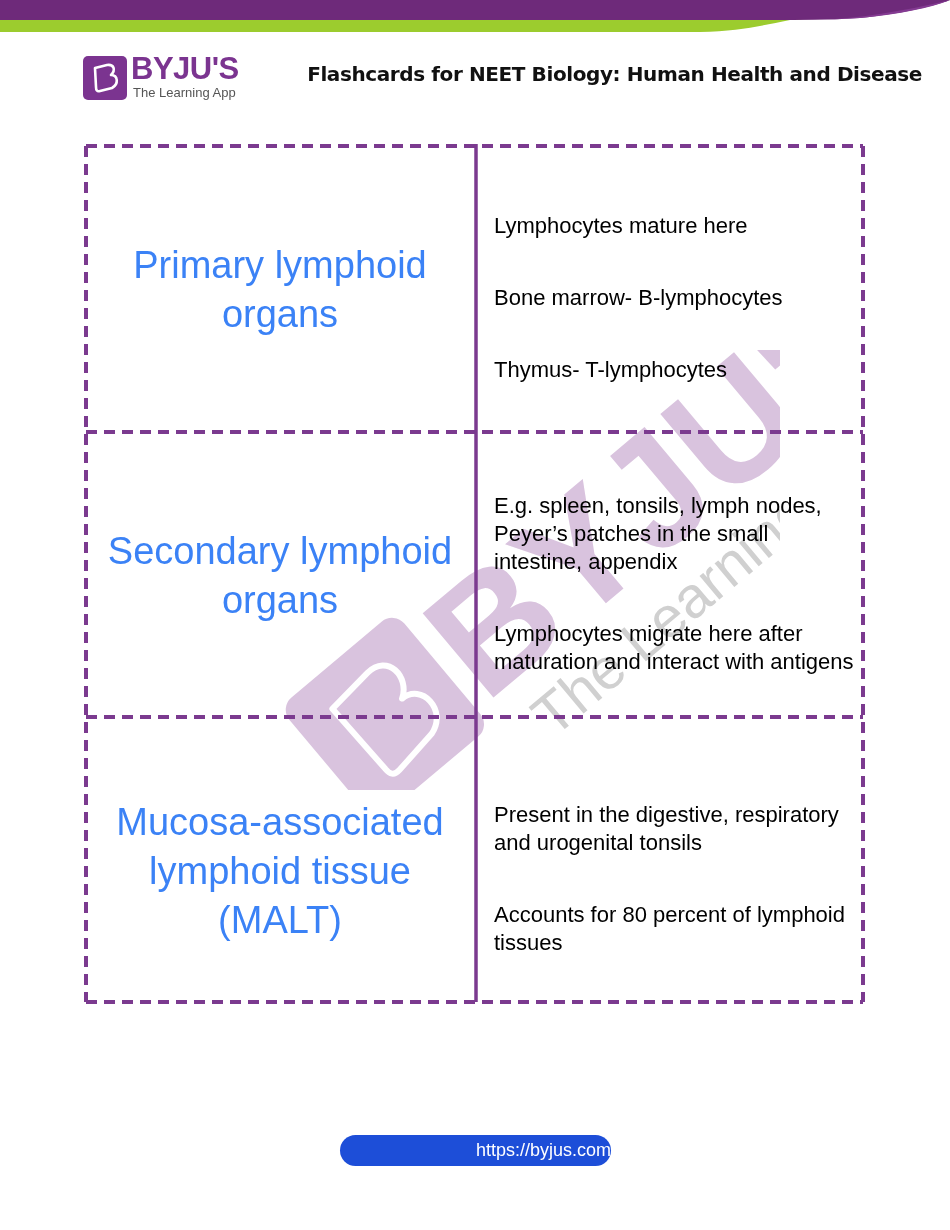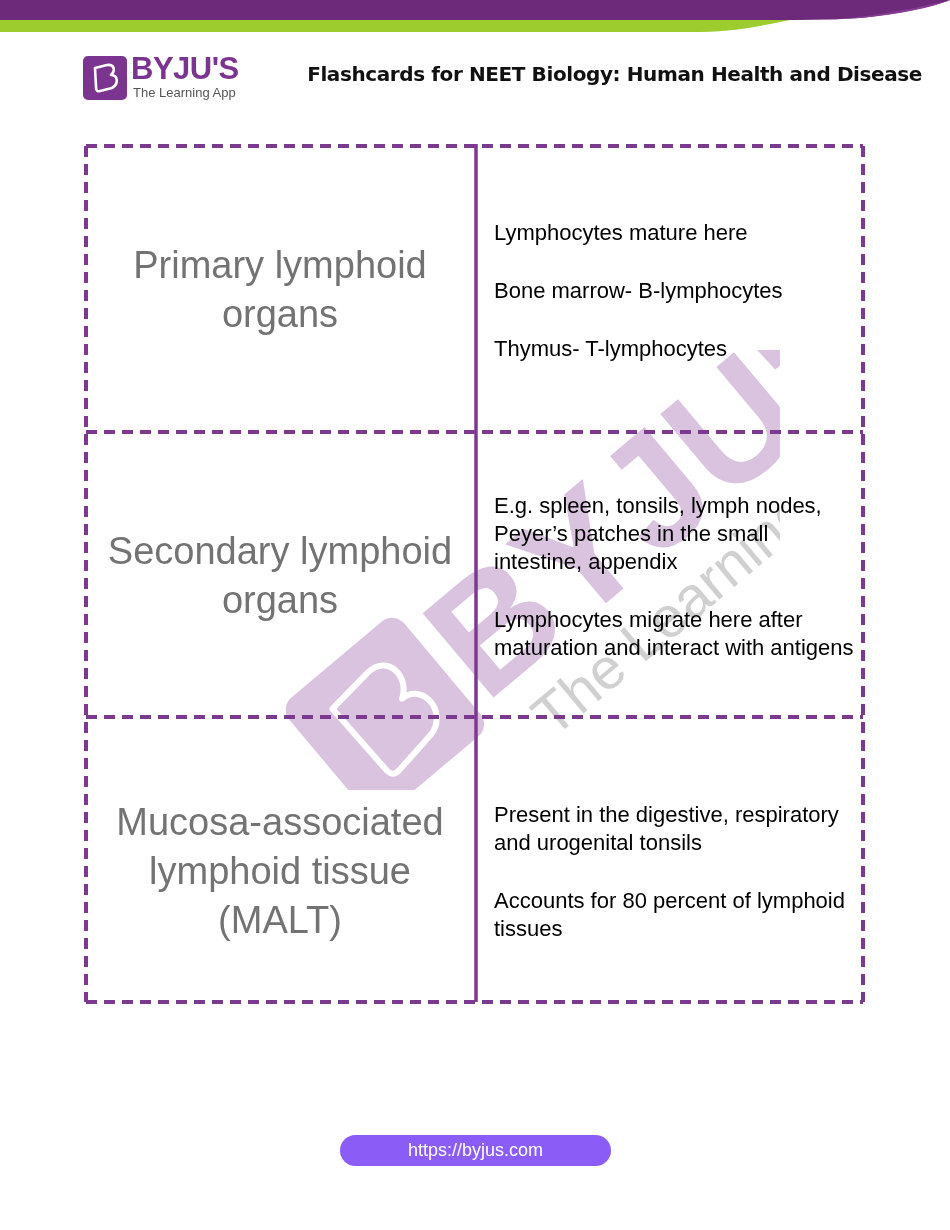--- a/index.html
+++ b/index.html
@@ -16,27 +16,27 @@
   .logo-tag { position: absolute; left: 50px; top: 31px; font-size: 13px; color: #555555; white-space: nowrap; }
   .doc-title { position: absolute; right: 28px; top: 62px; font-family: "DejaVu Sans", sans-serif; font-weight: bold; font-size: 20px; color: #111111; letter-spacing: -0.4px; white-space: nowrap; }
 
   
   .watermark { position: absolute; left: 200px; top: 350px; width: 580px; height: 440px; pointer-events: none; }
 
   
   .cards { position: absolute; left: 84px; top: 144px; width: 781px; height: 860px; }
   .frame-line { position: absolute; }
   .row { position: absolute; left: 0; width: 781px; display: flex; }
-  .cell-term { width: 392px; display: flex; align-items: center; justify-content: center; text-align: center; font-size: 38px; line-height: 49px; color: #737373; }
+  .cell-term { width: 392px; display: flex; align-items: center; justify-content: center; text-align: center; font-size: 38px; line-height: 49px; color: #3b82f6; }
   .cell-def { width: 389px; display: flex; flex-direction: column; justify-content: center; padding-left: 18px; padding-right: 10px; box-sizing: border-box; font-size: 22px; line-height: 28px; color: #000000; }
-  .cell-def p { margin: 2px 0 28px 0; }
+  .cell-def p { margin: 16px 0 28px 0; }
   .cell-def p:last-child { margin-bottom: 0; }
 
   
-  .footer-pill { position: absolute; left: 340px; top: 1135px; width: 271px; height: 31px; background: #8b5cf6; border-radius: 16px; color: #ffffff; font-size: 18px; line-height: 31px; text-align: center; }
+  .footer-pill { position: absolute; left: 340px; top: 1135px; width: 271px; height: 31px; background: #1d4ed8; border-radius: 16px; color: #ffffff; font-size: 18px; line-height: 31px; text-align: right; }
 </style>
 </head>
 <body>
 
 <svg class="banner" width="950" height="36" viewBox="0 0 950 36">
   <path d="M0 0 H950 V0 C900 8 860 14 820 18 L790 20 C760 26 740 31 700 32 L0 32 Z" fill="#9ccc2e"></path>
   <path d="M0 0 H950 C935 6 900 14 860 18 C830 20 800 20 770 20 L0 20 Z" fill="#6e2a7a"></path>
   <path d="M820 20 C860 18 900 12 950 0 V0 C930 8 900 14 860 18 Z" fill="#843b92"></path>
 </svg>
 

